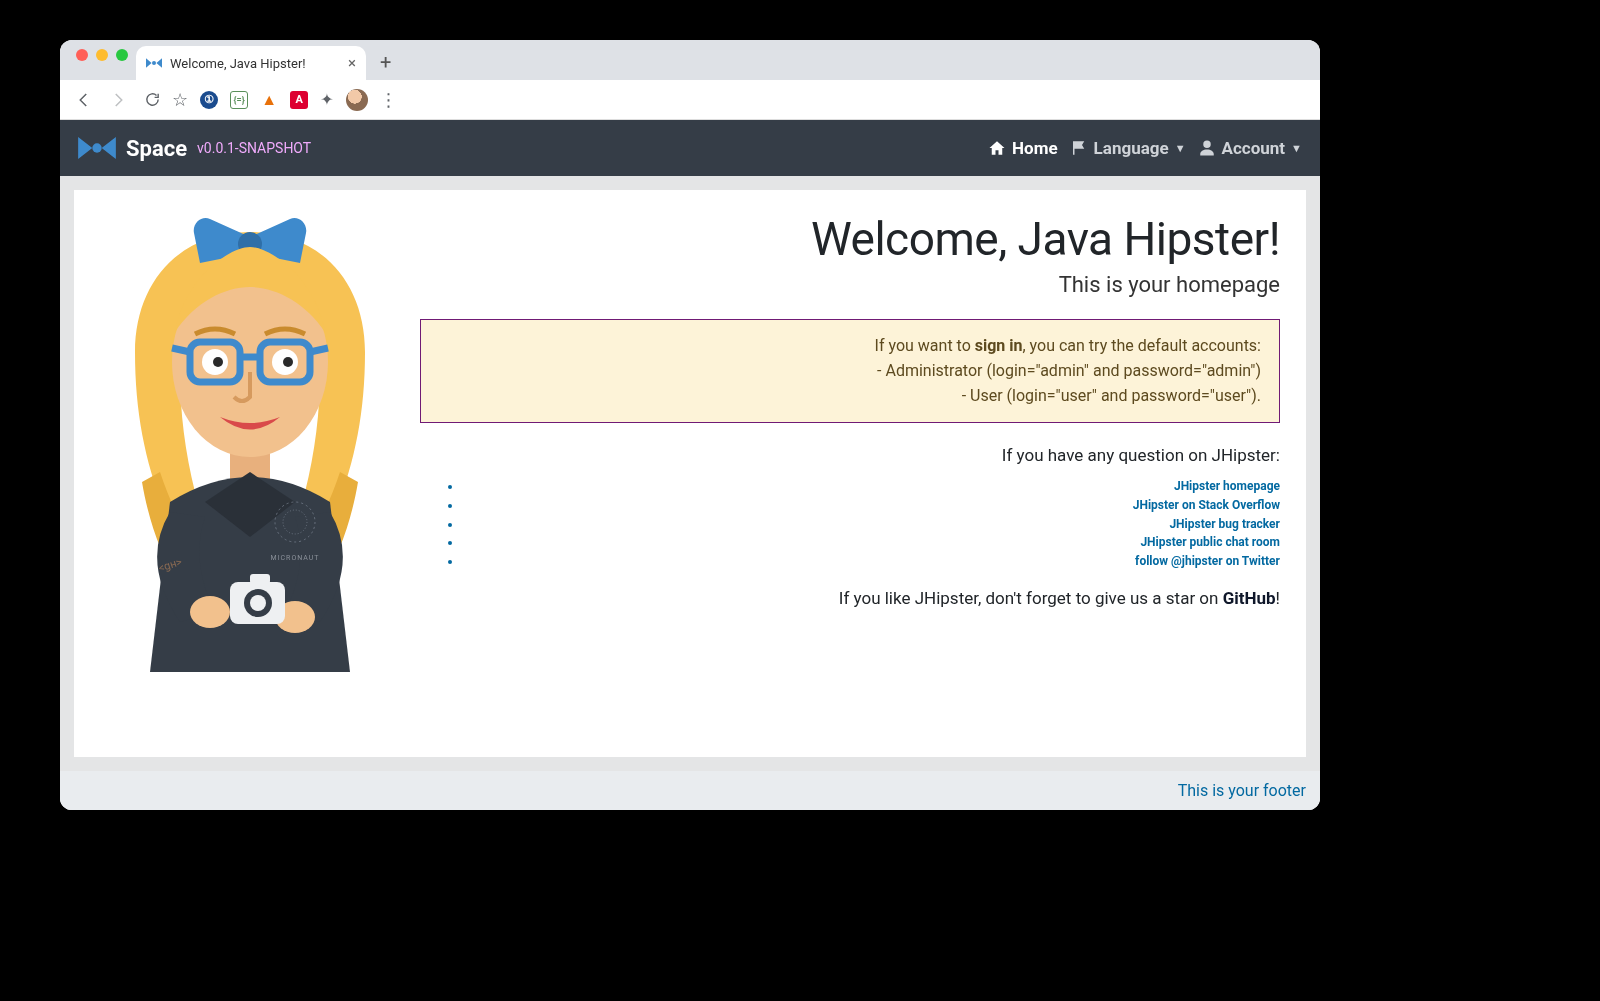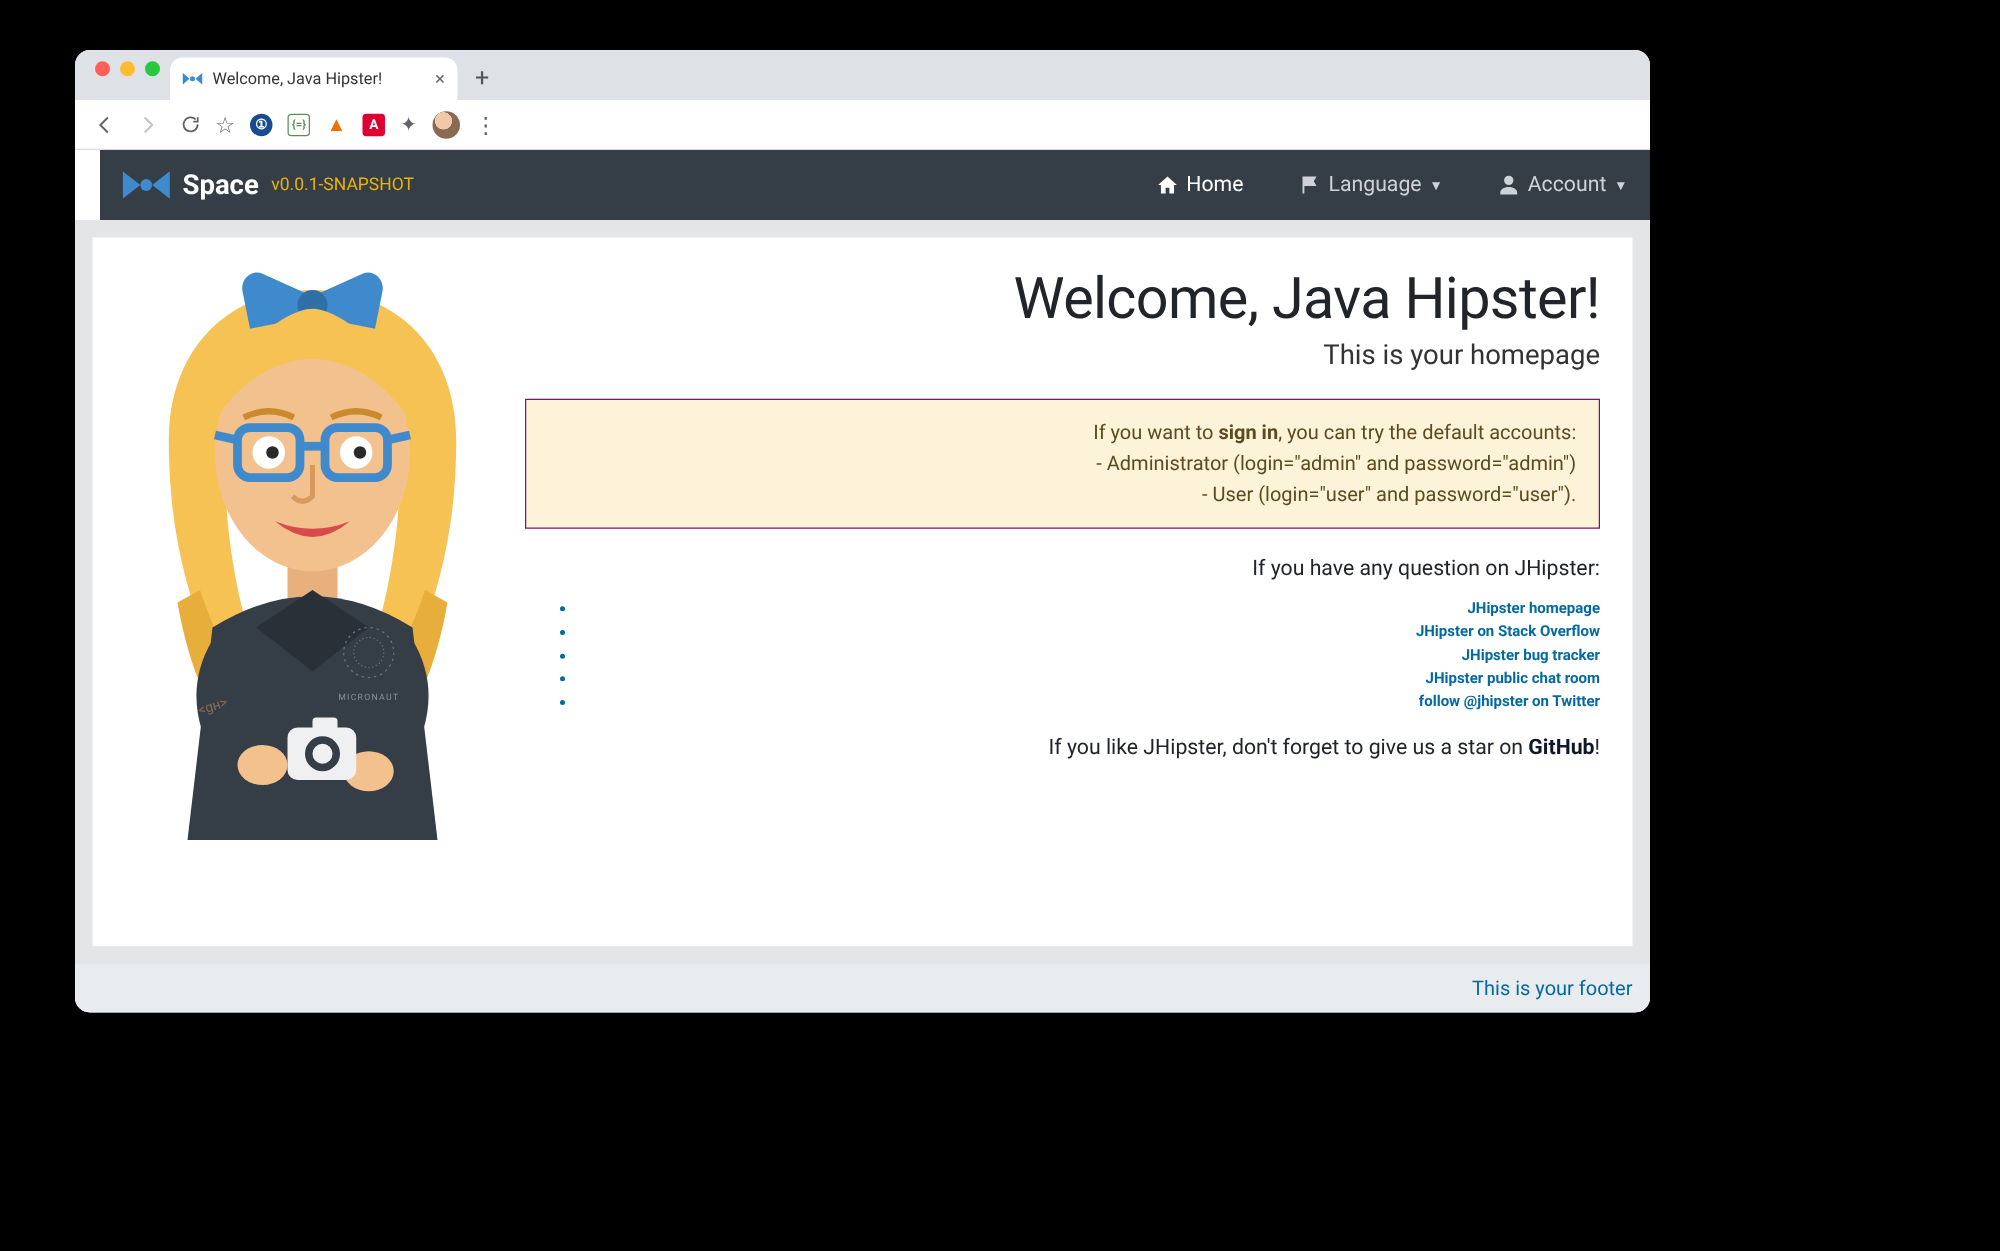--- a/index.html
+++ b/index.html
@@ -56,25 +56,25 @@
     display:flex; align-items:center; padding:0 12px; gap:8px;
     color:#202124; font-size:14px; margin:0 8px;
   }
   .omnibox .lock{color:#5f6368;}
   .ext-icons{display:flex;align-items:center;gap:12px;padding-right:4px;}
   .ext{width:18px;height:18px;border-radius:3px;display:flex;align-items:center;justify-content:center;font-size:11px;font-weight:bold;}
 
   
   .navbar{
     background:#353d47; color:#fff; height:56px;
-    display:flex; align-items:center; padding:13px 18px;margin-left:20px;
+    display:flex; align-items:center; padding:13px 18px;
   }
   .brand{display:flex;align-items:center;gap:10px;font-weight:700;font-size:22px;}
-  .brand small{font-weight:400;color:#eab308;font-size:14px;}
-  .navright{margin-left:auto;display:flex;align-items:center;gap:44px;font-size:17px;}
+  .brand small{font-weight:400;color:#f0abfc;font-size:14px;}
+  .navright{margin-left:auto;display:flex;align-items:center;gap:12px;font-size:17px;font-weight:bold;}
   .navitem{display:flex;align-items:center;gap:6px;cursor:pointer;color:#cfd3d8;}
   .navitem.active{color:#fff;}
   .caret{font-size:11px;}
 
   
   .page{flex:1;background:#e4e5e6;display:flex;flex-direction:column;overflow:hidden;}
   .card{
     margin:14px; background:#fff; flex:1;
     display:flex; padding:22px 26px 26px; gap:20px;
   }

